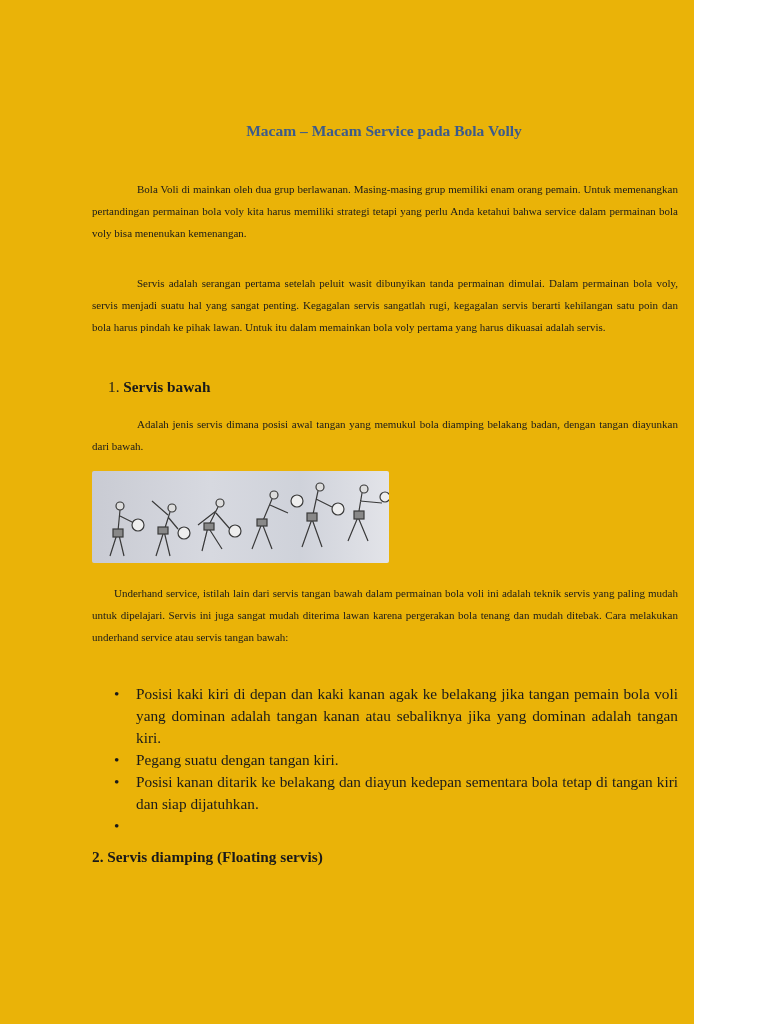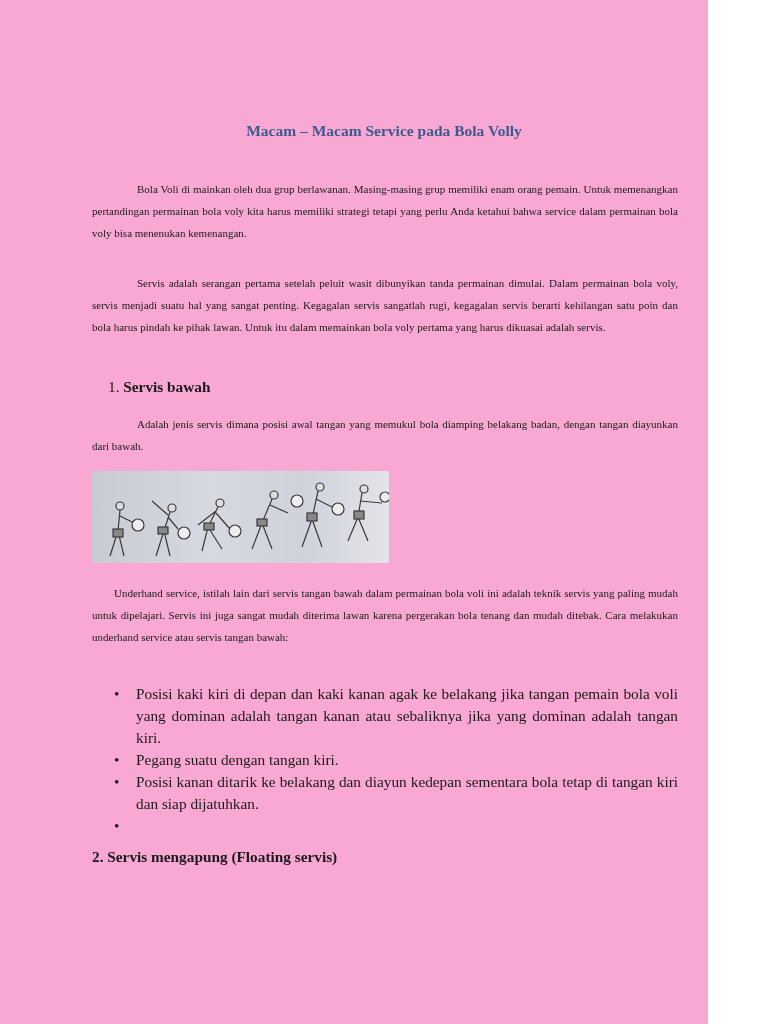--- a/index.html
+++ b/index.html
@@ -1,18 +1,18 @@
 <!DOCTYPE html>
 <html><head>
 <meta charset="utf-8">
 <style>
   html, body { margin: 0; padding: 0; background: #ffffff; }
   body { width: 768px; height: 1024px; position: relative; overflow: hidden;
          font-family: "Liberation Serif", "DejaVu Serif", serif; color: #1a1a1a; }
-  .page { position: absolute; left: 0; top: 0; width: 694px; height: 1024px; background: #f9a8d4; padding-left: 14px; }
+  .page { position: absolute; left: 0; top: 0; width: 694px; height: 1024px; background: #eab308; }
   .title { position: absolute; top: 122px; left: 0; width: 768px; text-align: center;
            font-size: 15.5px; font-weight: bold; color: #3b5b8c; }
   .para { position: absolute; left: 92px; width: 586px; font-size: 11px; line-height: 22px;
           text-align: justify; margin: 0; }
   .indent { text-indent: 45px; }
   .indent-sm { text-indent: 22px; }
   .heading { position: absolute; left: 92px; font-size: 15.3px; margin: 0; }
   .heading b { font-weight: bold; }
   .figure { position: absolute; left: 92px; top: 471px; width: 297px; height: 92px;
             background: linear-gradient(90deg, #c9cbd3, #d7d9e0 40%, #cfd2da 70%, #e3e4e9);
@@ -93,17 +93,17 @@
       <span class="dot">•</span>
       <span>Posisi kanan ditarik ke belakang dan diayun kedepan sementara bola tetap di tangan kiri dan siap dijatuhkan.</span>
     </li>
     <li>
       <span class="dot">•</span>
     </li>
   </ul>
 
   <p class="heading" style="top:848px;">
     <b>2.</b>
-    <b>Servis mengapung (Floating servis)</b>
+    <b>Servis diamping (Floating servis)</b>
   </p>
 
 
 </div>
 
 </body></html>

